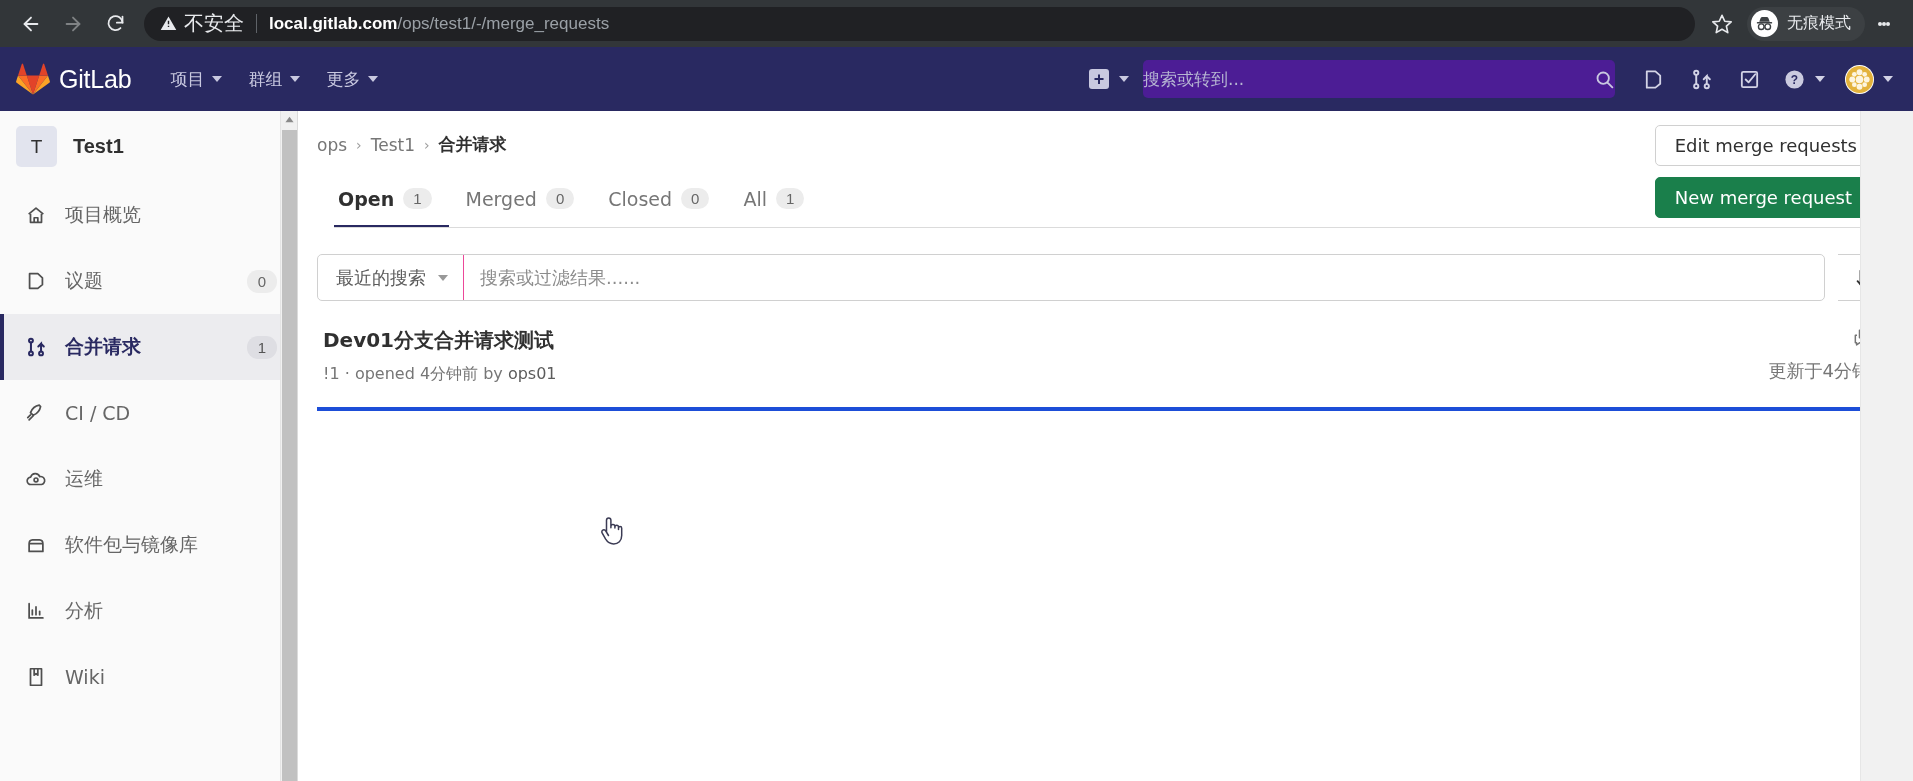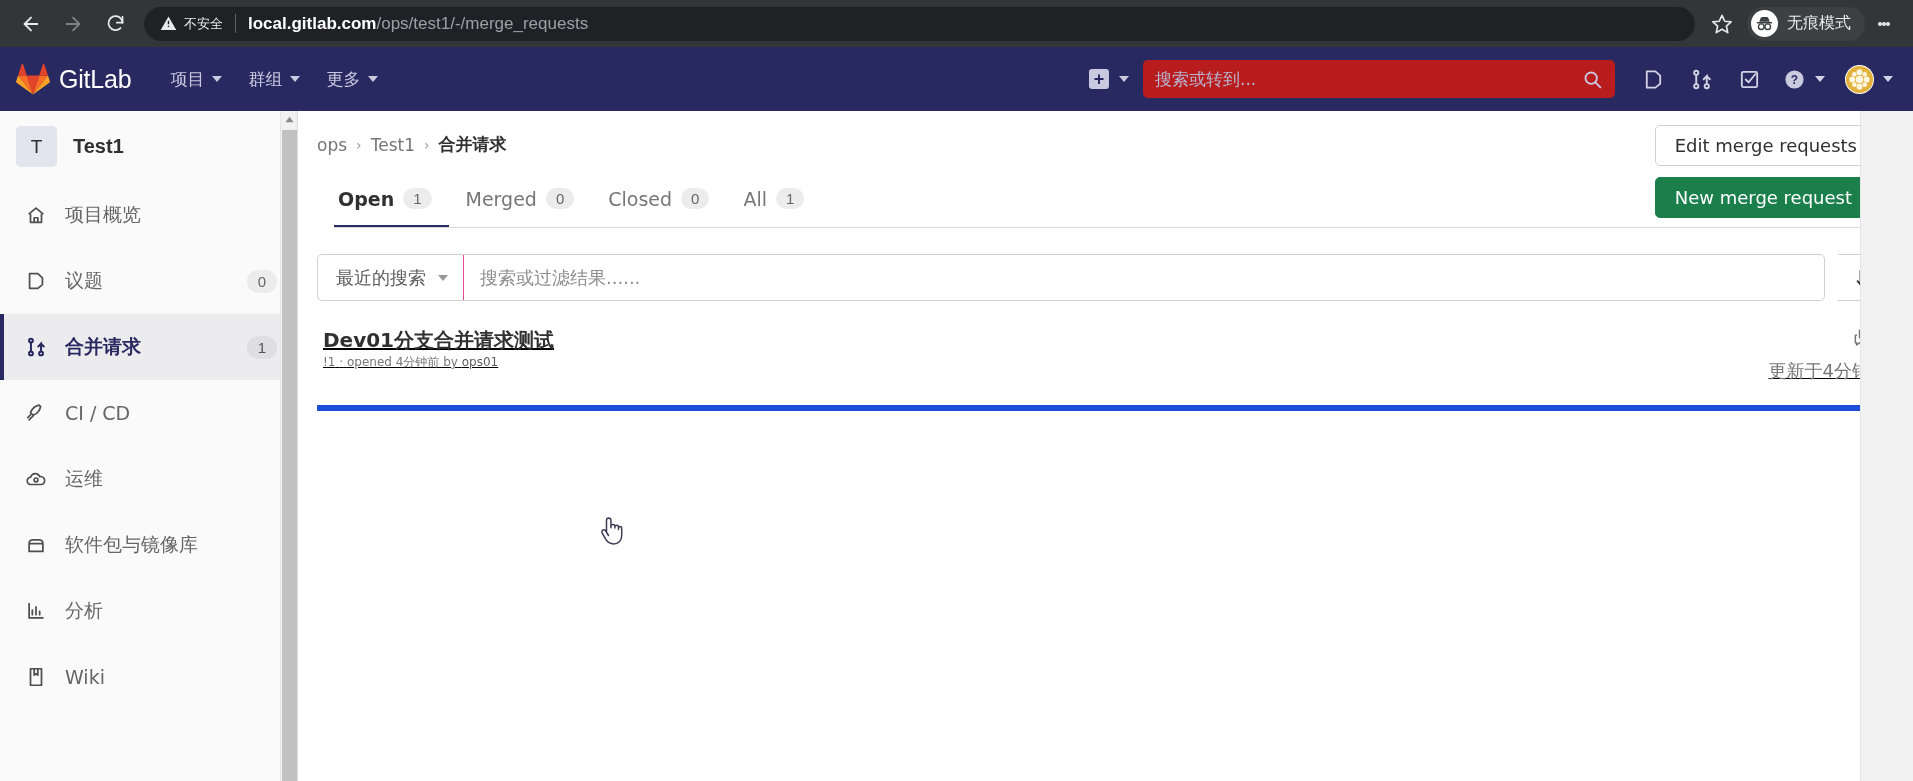--- a/index.html
+++ b/index.html
@@ -38,21 +38,21 @@
     margin-right: 6px;
     display: flex;
     align-items: center;
     padding: 0 16px;
     min-width: 0;
     max-width: 1565px;
   }
   .warn-icon { color: #e8eaed; display: flex; align-items: center; margin-right: 7px; }
   .omni-warn-text {
     color: #e8eaed;
-    font-size: 13px;
+    font-size: 20px;
     white-space: nowrap;
     font-family: "DejaVu Sans", sans-serif;
   }
   .omni-sep {
     width: 1px; height: 19px; background: #5f6368;
     margin: 0 12px;
   }
   .omni-url { font-size: 17px; white-space: nowrap; overflow: hidden; }
   .omni-url .host { color: #ffffff; font-weight: bold; }
   .omni-url .path { color: #9aa0a6; }
@@ -119,24 +119,24 @@
   .plus-sq {
     width: 20px; height: 20px; border-radius: 3px;
     background: #c9c9e0; color: #292961;
     display:flex; align-items:center; justify-content:center;
     font-size: 18px; font-weight: bold; line-height: 0;
   }
   .plus-box .caret { margin-left: 10px; }
 
   .gl-search {
     width: 472px; height: 38px;
-    background: #b91c1c;
+    background: #4c1d95;
     border-radius: 5px;
     display: flex; align-items: center;
-    padding: 0 12px;
+    padding: 0 0;
     margin: 0 14px 0 8px;
   }
   .gl-search-ph { color: #b6b6d2; font-size: 17px; flex: 1; font-family:"DejaVu Sans", sans-serif;}
   .gl-search-icon { color: #c9c9e0; display:flex; }
 
   .gl-icon-btn {
     width: 48px; height: 57px;
     display:flex; align-items:center; justify-content:center;
     color:#d3d3e6; cursor:pointer;
   }
@@ -331,31 +331,31 @@
     border-radius: 0 5px 5px 0;
     display: flex; align-items: center; justify-content: center;
     background: #fff; cursor: pointer; color: #303030;
   }
 
   
   .mr-list { margin: 0 19px; }
   .mr-item {
     display: flex;
     padding: 26px 6px 22px 6px;
-    border-bottom: 6px solid #1d4ed8;
-    text-decoration: underline;
+    border-bottom: 4px solid #1d4ed8;
   }
   .mr-main { flex: 1; min-width: 0; }
   .mr-title {
     font-size: 20px; color: #303030; font-weight: bold;
     cursor: pointer;
     font-family:"DejaVu Sans", sans-serif;
   }
   .mr-meta {
-    font-size: 12px;
+    margin-top: 10px;
+    font-size: 16px;
     color: #767676;
     font-family:"DejaVu Sans", sans-serif;
   }
   .mr-meta .author { color: #5c5c5c; }
   .mr-right { text-align: right; flex: none; padding-left: 20px; }
   .mr-comments {
     display: flex; align-items: center; justify-content: flex-end;
     color: #767676; font-size: 17px; gap: 7px;
   }
   .mr-updated { margin-top: 12px; font-size: 18px; color: #767676; font-family:"DejaVu Sans", sans-serif;}

